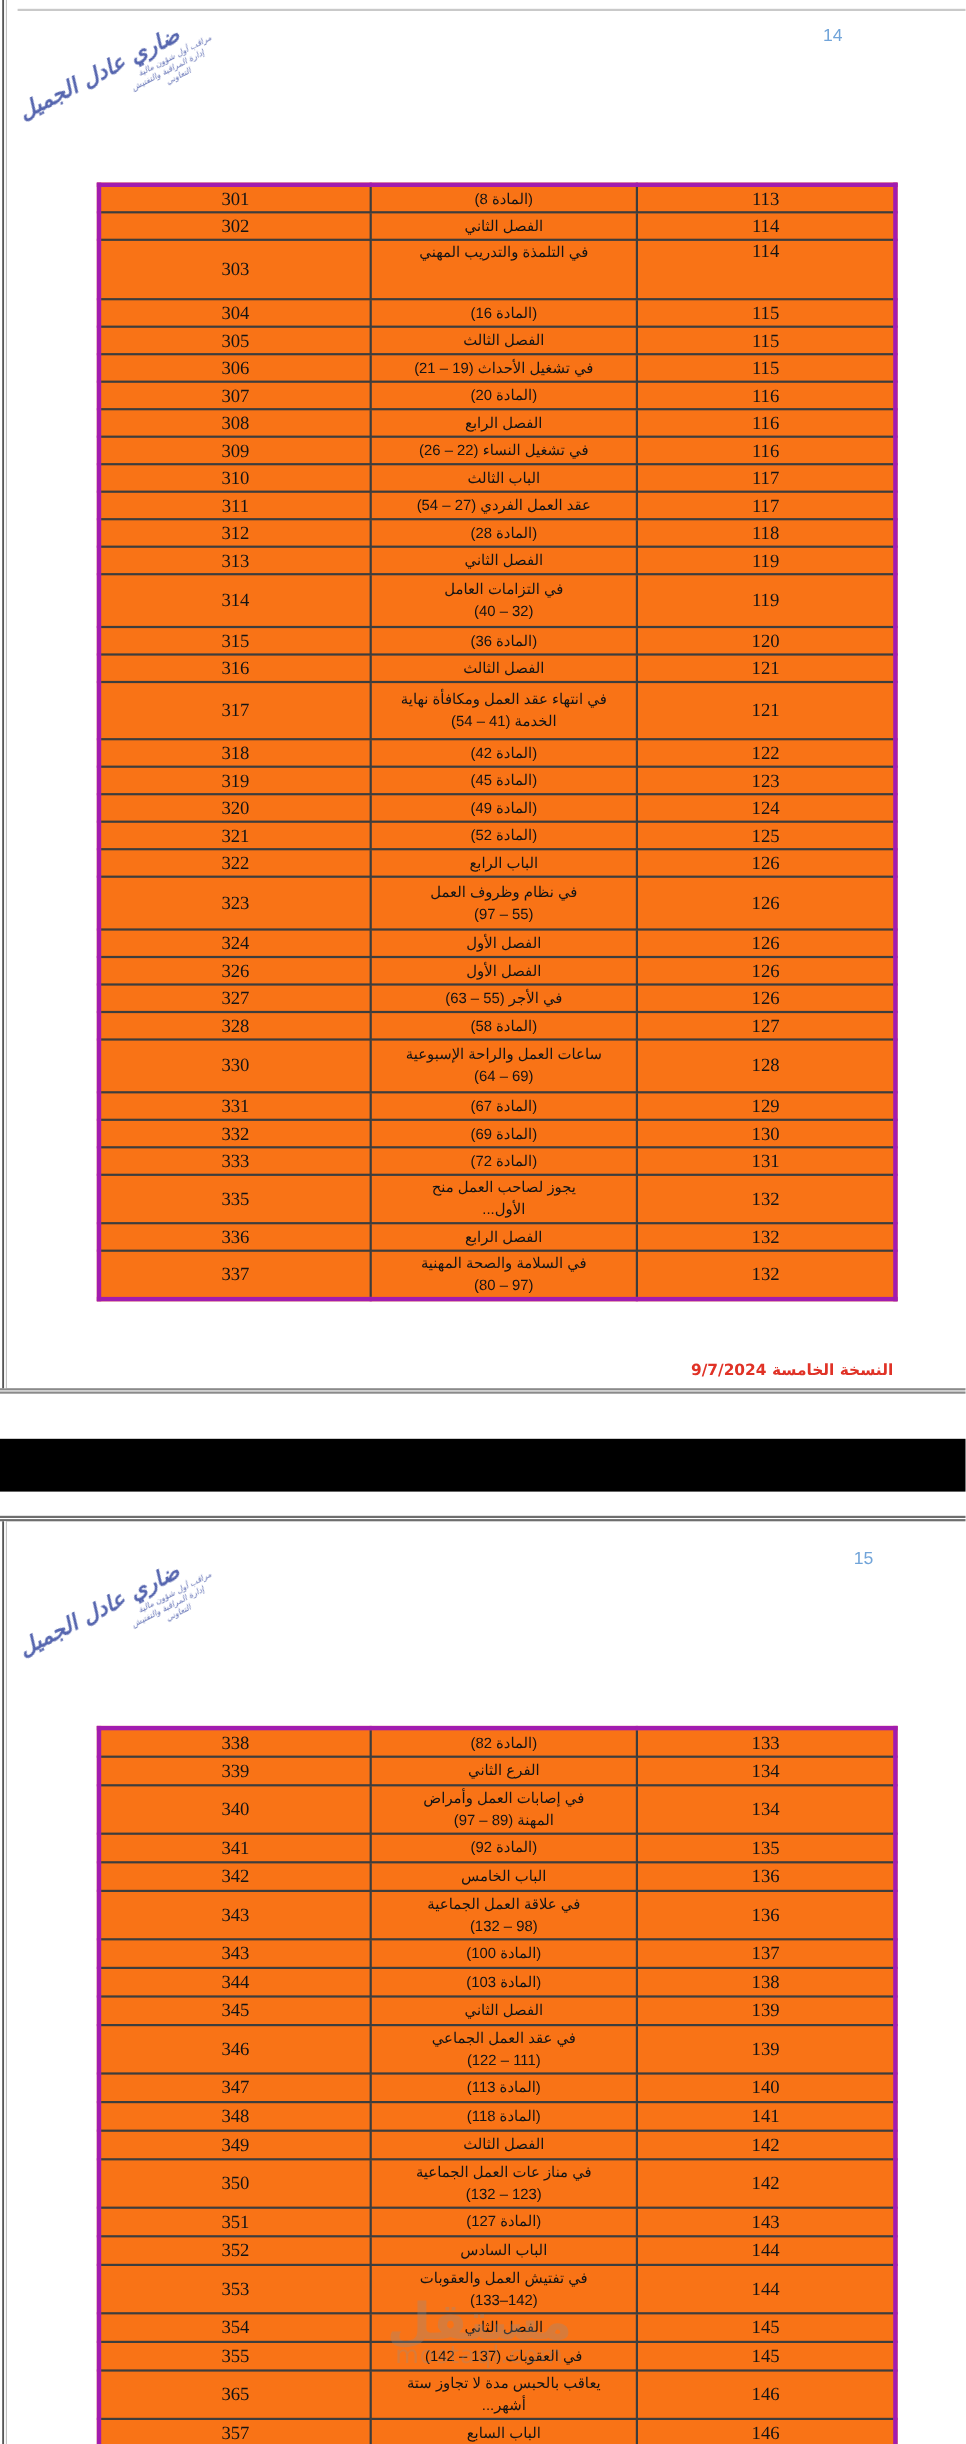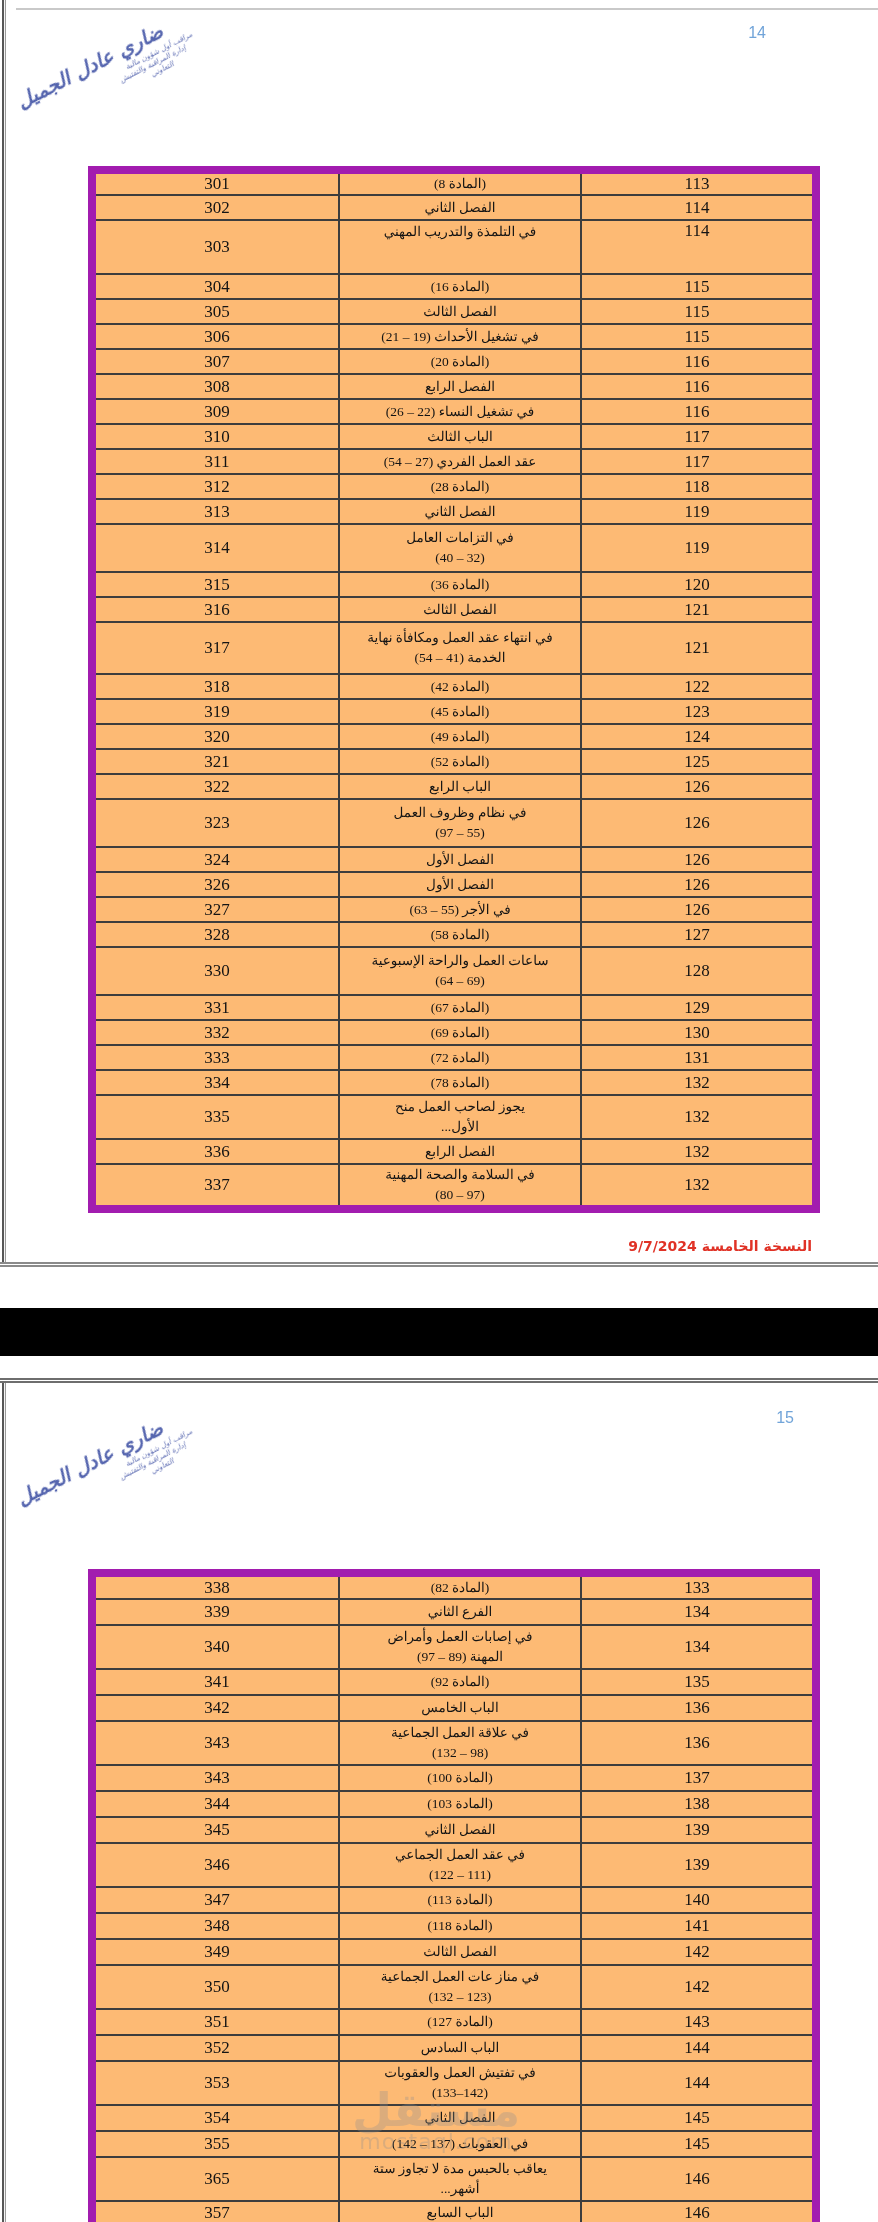--- a/index.html
+++ b/index.html
@@ -23,25 +23,25 @@
   .page2 .stamp{top:60px;}
   .stamp-big{font-family:"DejaVu Serif",serif;font-style:italic;font-weight:700;
              font-size:20px;white-space:nowrap;letter-spacing:-1px;}
   .stamp-small{font-family:"DejaVu Sans",sans-serif;font-style:italic;font-size:7.5px;
                white-space:nowrap;text-align:right;opacity:.9;}
   .stamp-small.s2{padding-right:4px;margin-top:1px;}
   .stamp-small.s3{padding-right:16px;}
   .stamp-small.s4{padding-right:34px;}
 
   table.toc{position:absolute;left:88px;top:166px;width:724px;border-collapse:collapse;
-            table-layout:fixed;border:8px solid #a21caf;background:#fdba74;}
+            table-layout:fixed;border:4px solid #a21caf;background:#f97316;}
   .page2 table.toc{top:186px;}
   table.toc td{border:2px solid #3d3d3d;padding:0;text-align:center;vertical-align:middle;overflow:hidden;}
   td.c-serial,td.c-page{font-family:"Liberation Serif","DejaVu Serif",serif;font-size:17px;color:#141414;}
-  td.c-desc{font-family:Liberation Serif, serif;font-size:13.5px;color:#141414;}
+  td.c-desc{font-family:Liberation Sans, sans-serif;font-size:13.5px;color:#141414;}
   .desc-line{line-height:20px;white-space:nowrap;}
   .page1 tr{height:25px;} .page2 tr{height:26px;} tr.t44{height:44px;} tr.t48{height:48px;}
   tr.t52{height:52px;padding-left:38px;} tr.t54{height:54px;}
   tr.top td.c-desc,tr.top td.c-page{vertical-align:top;}
   tr.top td.c-desc .desc-line{line-height:22px;}
 
   .footer-red{position:absolute;left:88px;width:724px;top:1238px;
               font-family:"DejaVu Sans",sans-serif;font-size:14px;font-weight:700;color:#e03226;}
 
   .separator{position:absolute;left:0;right:0;top:1308px;height:48px;background:#000;}
@@ -289,27 +289,20 @@
             </td>
             <td class="c-page">130</td>
           </tr>
           <tr>
             <td class="c-serial">333</td>
             <td class="c-desc" dir="rtl">
               <div class="desc-line">(المادة 72)</div>
             </td>
             <td class="c-page">131</td>
           </tr>
-          <tr>
-            <td class="c-serial">334</td>
-            <td class="c-desc" dir="rtl">
-              <div class="desc-line">(المادة 78)</div>
-            </td>
-            <td class="c-page">132</td>
-          </tr>
           <tr class="t44">
             <td class="c-serial">335</td>
             <td class="c-desc" dir="rtl">
               <div class="desc-line">يجوز لصاحب العمل منح</div>
               <div class="desc-line">الأول...</div>
             </td>
             <td class="c-page">132</td>
           </tr>
           <tr>
             <td class="c-serial">336</td>

